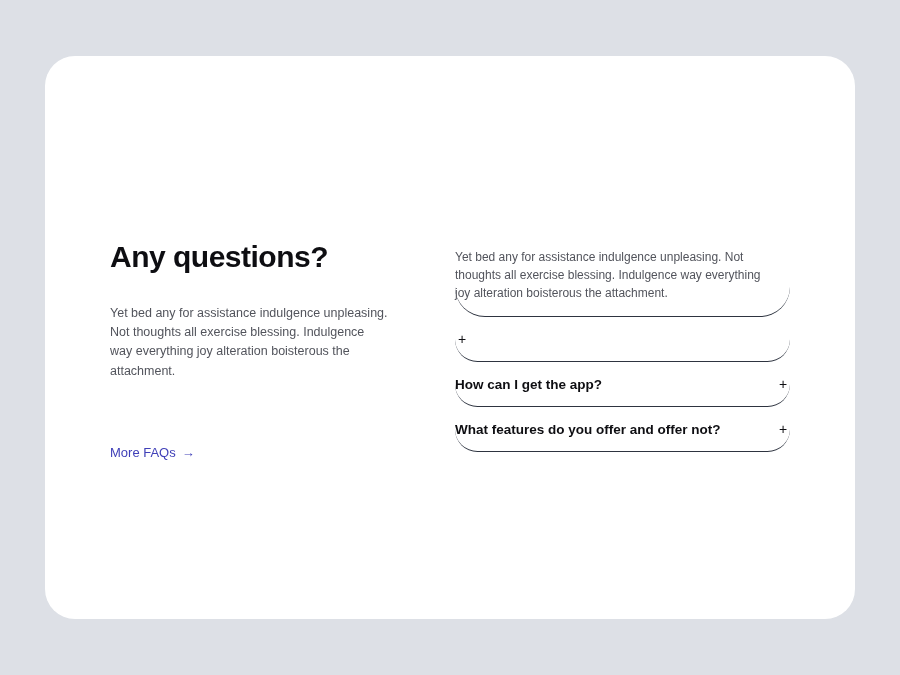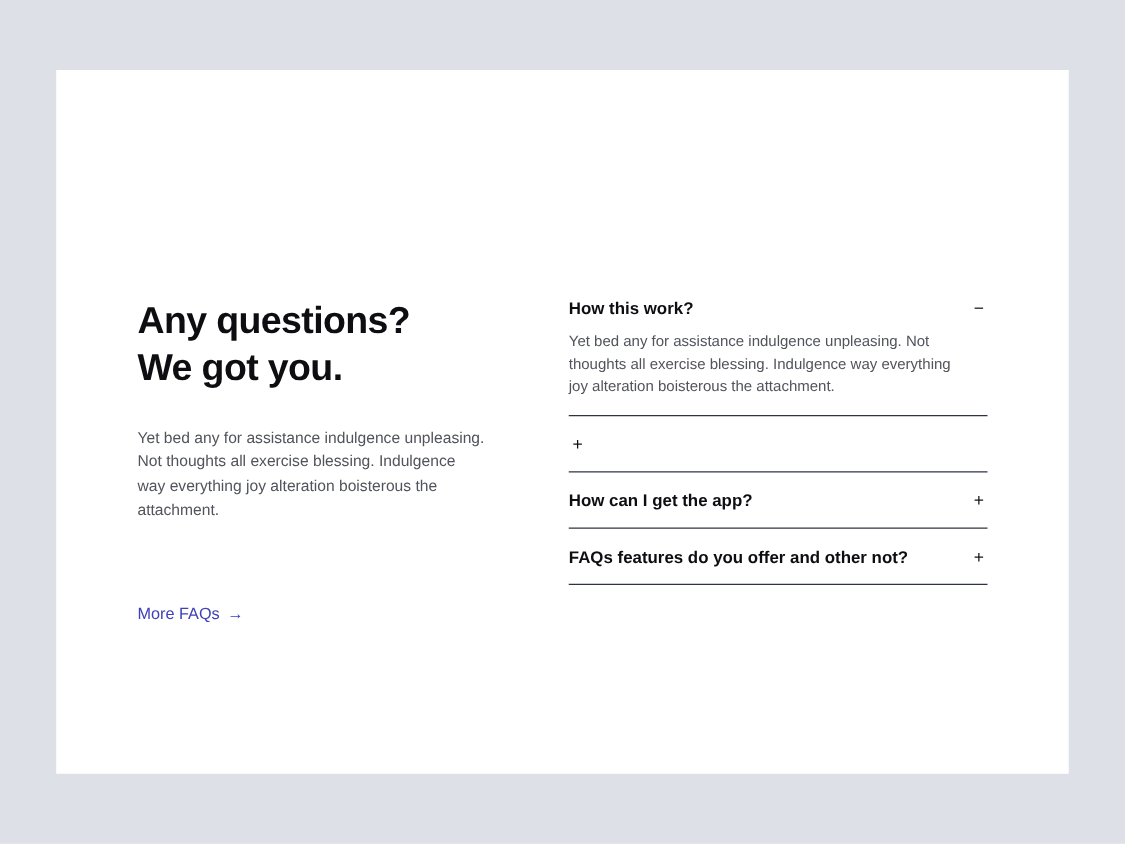--- a/index.html
+++ b/index.html
@@ -1,18 +1,19 @@
 <!DOCTYPE html>
 <html><head>
   <meta charset="utf-8">
   <style>
     * {
       margin: 0;
       padding: 0;
       box-sizing: border-box;
+      border-radius: 30px;
     }
     body {
       width: 900px;
       height: 675px;
       background: #dde0e6;
       font-family: -apple-system, BlinkMacSystemFont, 'Segoe UI', Arial, sans-serif;
       display: flex;
       align-items: center;
       justify-content: center;
     }
@@ -90,53 +91,48 @@
       padding-top: 0;
     }
   </style>
 </head>
 <body>
 
 <div class="card">
   <div class="left">
     <h1 class="heading">
       <span>Any questions?</span><br>
-      <span>We got you.</span>
     </h1>
     <p class="desc">Yet bed any for  assistance indulgence unpleasing. Not thoughts all exercise blessing. Indulgence way everything joy alteration boisterous the attachment.</p>
     <a class="more-link">
       <span>More FAQs</span>
       <span class="arrow-icon">→</span>
     </a>
   </div>
 
   <div class="right">
 
     <div class="faq-item">
-      <div class="faq-header">
-        <span class="faq-question">How this work?</span>
-        <span class="faq-toggle">−</span>
-      </div>
       <div class="faq-answer">Yet bed any for  assistance indulgence unpleasing. Not thoughts all exercise blessing. Indulgence way everything joy alteration boisterous the attachment.</div>
     </div>
 
     <div class="faq-item">
       <div class="faq-header">
         <span class="faq-toggle">+</span>
       </div>
     </div>
 
     <div class="faq-item">
       <div class="faq-header">
         <span class="faq-question">How can I get the app?</span>
         <span class="faq-toggle">+</span>
       </div>
     </div>
 
     <div class="faq-item">
       <div class="faq-header">
-        <span class="faq-question">FAQs features do you offer and other not?</span>
+        <span class="faq-question">What features do you offer and offer not?</span>
         <span class="faq-toggle">+</span>
       </div>
     </div>
 
   </div>
 </div>
 
 </body></html>

